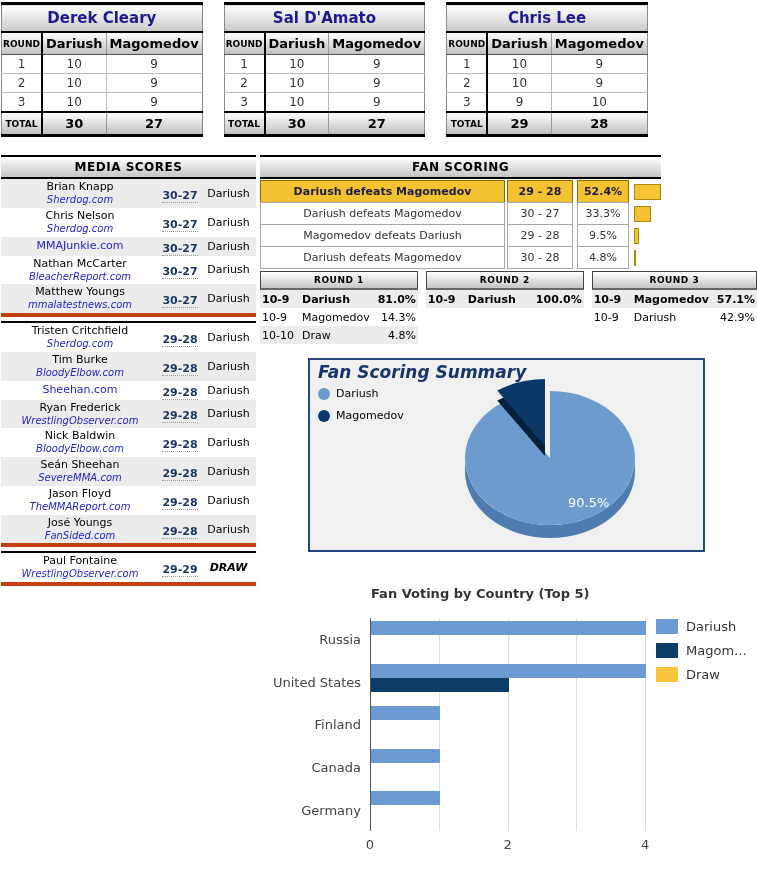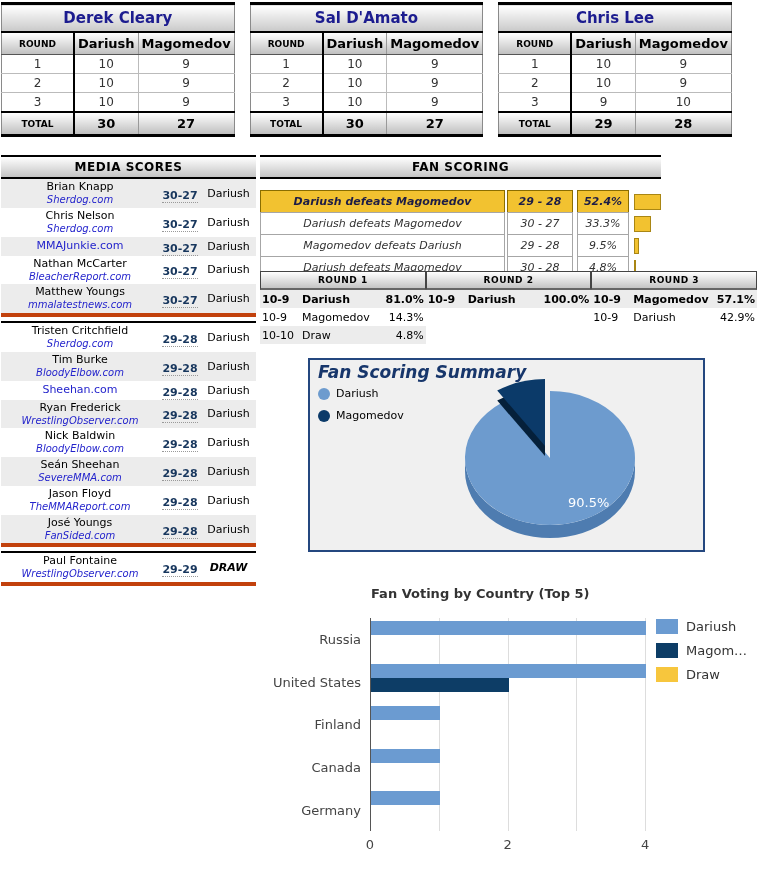--- a/index.html
+++ b/index.html
@@ -1,26 +1,26 @@
 <!DOCTYPE html>
 <html><head>
 <meta charset="utf-8">
 <style>
   * { margin:0; padding:0; box-sizing:border-box; }
   body { background:#fff; font-family:"DejaVu Sans", sans-serif; }
   .page { position:relative; width:757px; height:893px; background:#fff; overflow:hidden; }
 
   
-  .judges { position:absolute; top:2px; left:1px; width:598px; display:flex; gap:15px; }
+  .judges { position:absolute; top:2px; left:1px; width:598px; display:flex; gap:21px; }
   table.judge { border-collapse:collapse; flex:1; border-top:3px solid #000; border-bottom:3px solid #000;
                 border-left:1px solid #8a8a8a; border-right:1px solid #8a8a8a; }
   .j-title { background:linear-gradient(#ffffff,#c9c9c9); color:#1c1c8f; font-size:15px; font-weight:bold;
              text-align:center; padding:4px 2px; border-bottom:2px solid #000; }
   .j-rh   { font-size:9px; font-weight:bold; color:#000; background:linear-gradient(#ffffff,#c0c0c0);
-            border-right:2px solid #000; border-bottom:1px solid #555; width:37px; padding:4px 17px; text-align:center;}
+            border-right:2px solid #000; border-bottom:1px solid #555; width:37px; padding:4px 1px; text-align:center;}
   .j-fh   { font-size:13px; font-weight:bold; color:#000; background:linear-gradient(#ffffff,#c0c0c0);
             border-left:1px solid #999; border-bottom:1px solid #555; padding:3px; text-align:center; }
   td.j-num   { font-size:12px; color:#333; text-align:center; border-right:2px solid #000; border-top:1px solid #bbb; padding:2px; }
   td.j-score { font-size:12px; color:#333; text-align:center; border-left:1px solid #bbb; border-top:1px solid #bbb; padding:2px; }
   tr.j-total td { border-top:2px solid #000; background:linear-gradient(#ffffff,#bfbfbf); font-weight:bold; text-align:center; padding:3px; }
   td.j-total-label { font-size:9px; border-right:2px solid #000; }
   td.j-total-val   { font-size:13px; border-left:1px solid #999; }
 
   
   .panel-header { background:linear-gradient(#ffffff,#c4c4c4); border-top:2px solid #000; border-bottom:2px solid #000;
@@ -36,32 +36,32 @@
   .m-journo { display:block; font-size:11px; color:#000; }
   .m-site   { display:block; font-size:10px; font-style:italic; color:#2323cc; text-decoration:none; }
   .m-site-only { display:block; font-size:11px; color:#2323cc; font-style:normal; }
   .m-score { width:42px; text-align:center; }
   .m-score span { font-size:11px; font-weight:bold; color:#17365d; border-bottom:1px dotted #999; }
   .m-winner { flex:1; text-align:center; font-size:11px; color:#000; }
   .m-winner.draw { font-style:italic; font-weight:bold; }
 
   
   .fan { position:absolute; top:155px; left:260px; width:401px; }
-  .fan-rows { margin-top:12px;font-style:italic; }
+  .fan-rows { margin-top:2px; }
   .f-row { display:flex; height:23px; margin-top:-1px; align-items:stretch; }
   .f-cell { border:1px solid #a6a6a6; background:#fff; color:#333; font-size:11px; display:flex; align-items:center; justify-content:center; }
   .f-label { width:245px; }
   .f-score { width:66px; margin-left:2px; }
   .f-pct   { width:52px; margin-left:4px; }
   .f-barwrap { flex:1; border:none; background:transparent; padding-left:5px; display:flex; align-items:center; }
   .f-bar { height:16px; background:#f2c230; border:1px solid #a98614; }
   .f-row.hl .f-cell { background:#f2c230; border-color:#8a6d00; font-weight:bold; color:#1d1d46; }
 
   
-  .rounds { position:absolute; top:271px; left:260px; width:497px; display:flex; gap:0; }
+  .rounds { position:absolute; top:271px; left:260px; width:497px; display:flex; gap:8px; }
   .round-t { flex:1; }
   .round-h2 { background:linear-gradient(#ffffff,#c4c4c4); border:1px solid #444; border-bottom:2px solid #666;
               font-size:9px; font-weight:bold; text-align:center; padding:3px 0; letter-spacing:.5px; }
   .rt-row { display:flex; font-size:11px; color:#000; padding:2px 2px; height:18px; align-items:center; }
   .rt-row.alt { background:#ececec; }
   .rt-row.bold { font-weight:bold; }
   .rt-score { width:40px; }
   .rt-name  { flex:1; }
   .rt-pct   { width:46px; text-align:right; }
 

